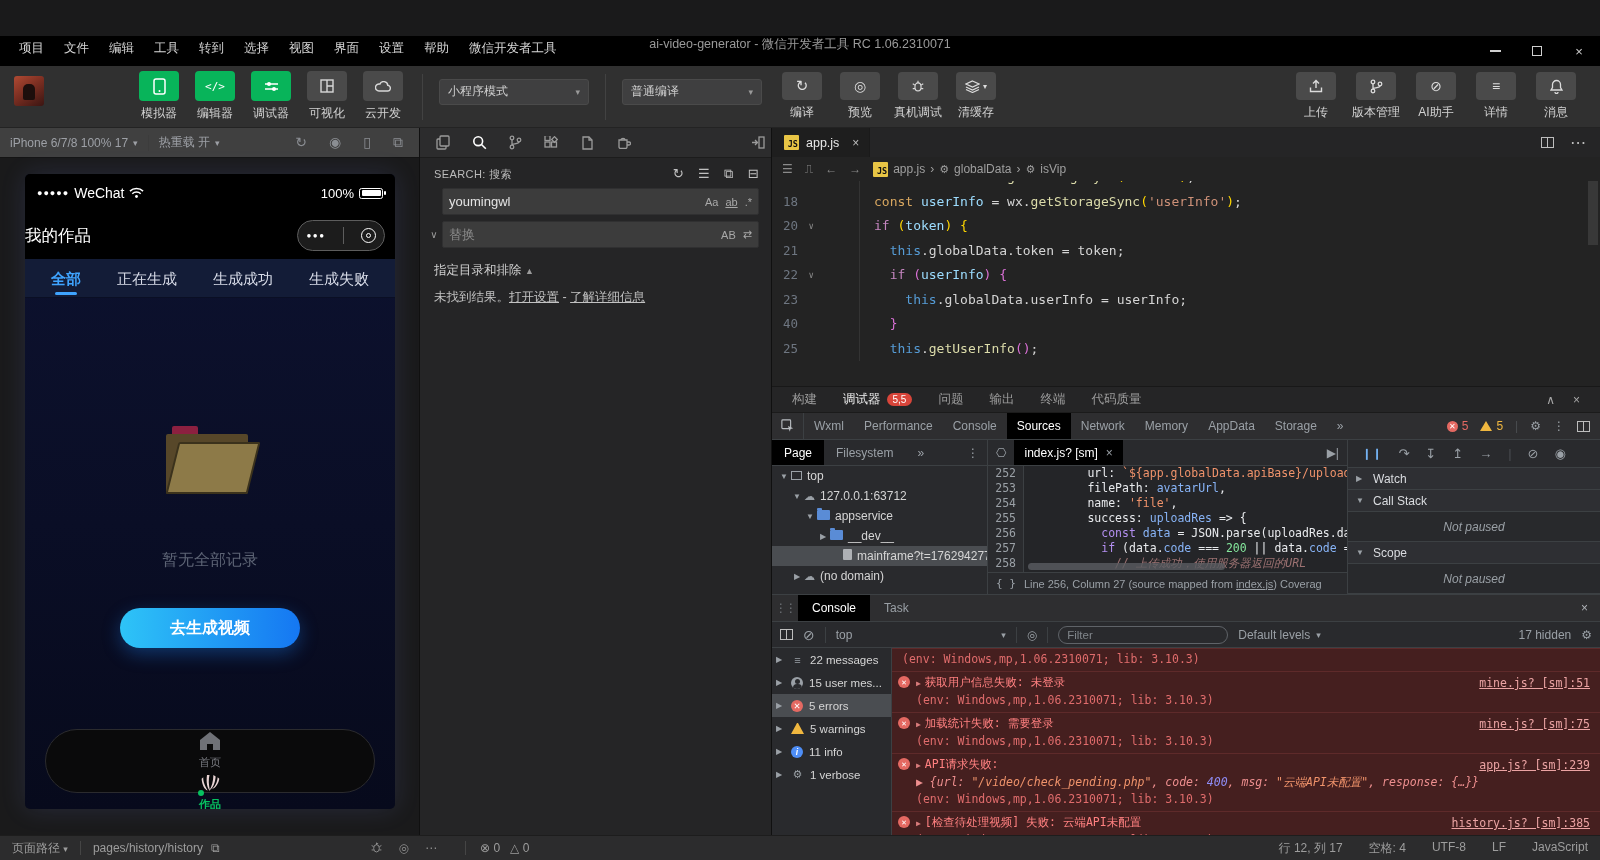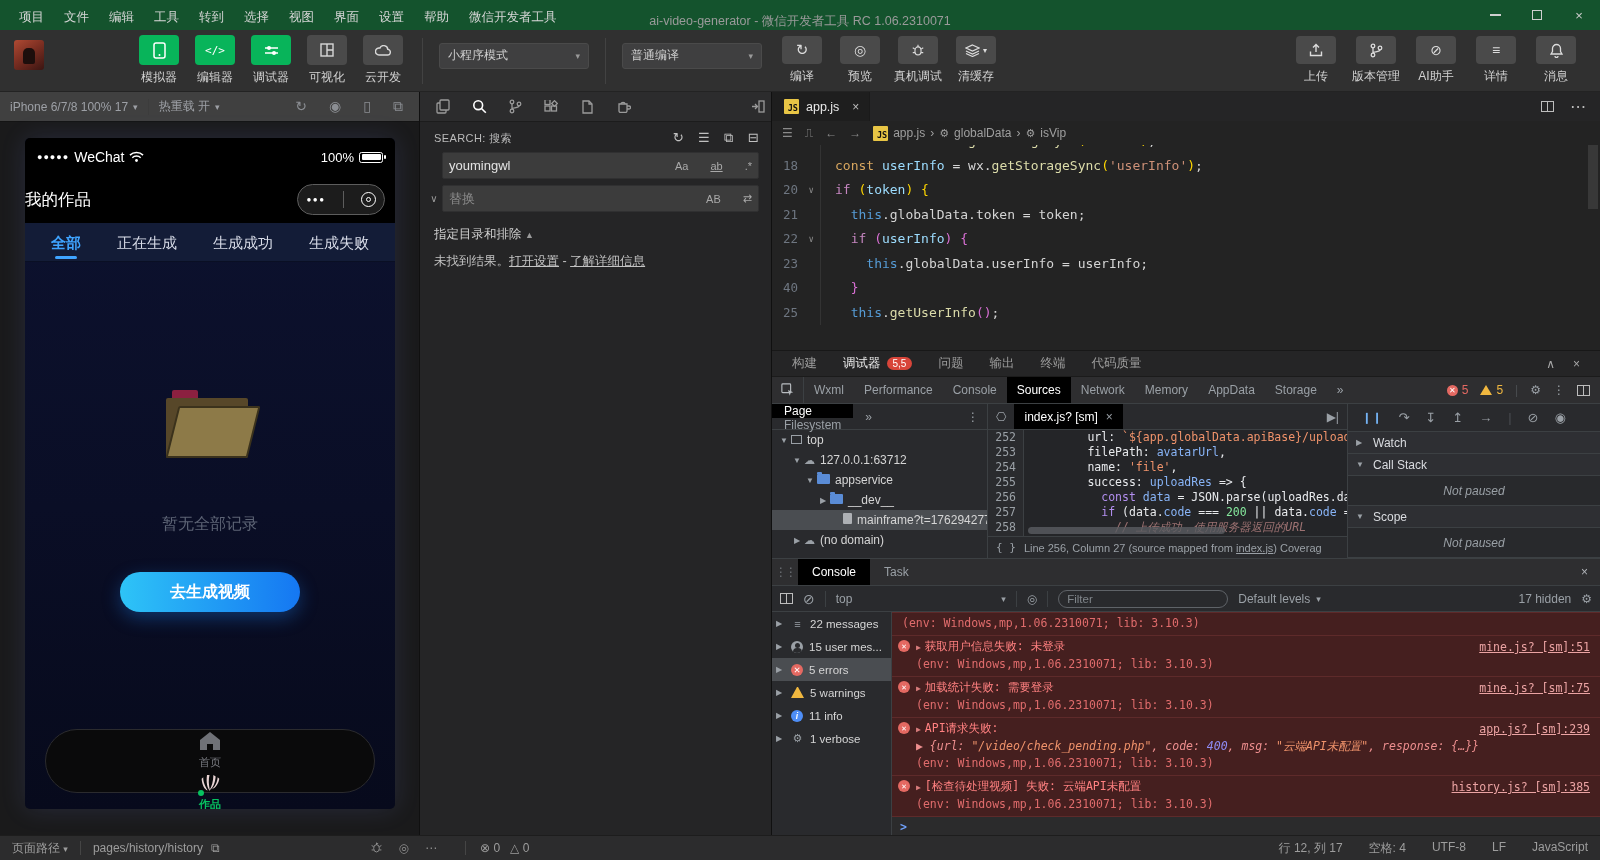--- a/index.html
+++ b/index.html
@@ -1,21 +1,21 @@
 <!DOCTYPE html>
 <html><head>
 <meta charset="utf-8">
 <style>
   *{margin:0;padding:0;box-sizing:border-box;}
   html,body{width:1600px;height:860px;overflow:hidden;background:#1a1a1b;
     font-family:"Liberation Sans","DejaVu Sans",sans-serif;-webkit-font-smoothing:antialiased;}
   #app{position:relative;width:1600px;height:860px;display:flex;flex-direction:column;background:#1a1a1b;color:#ccc;}
 
   
-  .titlebar{height:30px;background:#14532d;display:flex;align-items:flex-end;position:relative;flex:0 0 auto;}
+  .titlebar{height:30px;background:#000000;display:flex;align-items:flex-start;position:relative;flex:0 0 auto;margin-top:36px;}
   .menus{display:flex;gap:2px;padding-left:10px;z-index:2;}
   .menu-item{color:#d6d6d6;font-size:12.5px;padding:4px 9px;cursor:default;}
   .win-title{position:absolute;left:0;right:0;text-align:center;color:#9a9a9a;font-size:12.5px;}
   .win-controls{margin-left:auto;display:flex;z-index:2;}
   .win-btn{width:42px;height:30px;display:flex;align-items:center;justify-content:center;color:#cfcfcf;font-size:13px;}
   .win-btn .sq{width:10px;height:10px;border:1px solid #cfcfcf;display:block;}
   .win-btn .mini{width:11px;height:1.5px;background:#cfcfcf;display:block;}
 
   
   .toolbar{height:62px;background:#303030;border-bottom:1px solid #232323;display:flex;align-items:center;flex:0 0 auto;position:relative;}
@@ -92,21 +92,21 @@
   .activity-ico.active{color:#fff;}
   .activity-collapse{margin-left:auto;color:#9b9b9b;}
   .search-head{display:flex;align-items:center;padding:8px 12px 4px 14px;color:#bbb;font-size:11px;letter-spacing:.4px;}
   .search-head .hicons{margin-left:auto;display:flex;gap:14px;color:#c0c0c0;font-size:13px;}
   .search-body{padding:2px 12px 0 6px;display:flex;}
   .tog-col{width:16px;display:flex;align-items:center;justify-content:center;color:#9b9b9b;font-size:10px;padding-top:26px;}
   .inputs-col{flex:1;}
   .s-input{height:27px;background:#3c3c3c;border:1px solid #303031;border-radius:2px;display:flex;align-items:center;padding:0 6px;margin-bottom:6px;}
   .s-input input{flex:1;background:transparent;border:0;outline:0;color:#e3e3e3;font-size:13px;font-family:inherit;}
   .s-input input::placeholder{color:#8b8b8b;}
-  .s-opts{display:flex;gap:22px;color:#a9a9a9;font-size:11px;align-items:center;}
+  .s-opts{display:flex;gap:7px;color:#a9a9a9;font-size:11px;align-items:center;}
   .s-opts .opt u{text-decoration:underline;}
   .dirs-row{padding:8px 0 0 14px;color:#cfcfcf;font-size:12.5px;}
   .dirs-row .tri{font-size:9px;color:#9b9b9b;}
   .result-row{padding:10px 0 0 14px;color:#c3c3c3;font-size:12.5px;}
   .result-row a{color:#c3c3c3;text-decoration:underline;cursor:pointer;}
 
   
   .right-col{flex:1;display:flex;flex-direction:column;min-width:0;background:#232323;}
 
   .ed-tabs{height:29px;background:#252526;display:flex;align-items:stretch;flex:0 0 auto;}
@@ -117,21 +117,21 @@
   .split-ico{width:13px;height:11px;border:1px solid #bdbdbd;display:inline-block;position:relative;}
   .split-ico:after{content:"";position:absolute;left:5px;top:0;bottom:0;width:1px;background:#bdbdbd;}
   .breadcrumb{height:24px;background:#232323;display:flex;align-items:center;gap:6px;padding:0 10px;color:#9f9f9f;font-size:12px;flex:0 0 auto;}
   .breadcrumb .bi{color:#8a8a8a;font-size:12px;margin-right:6px;}
   .crumb{display:flex;align-items:center;gap:5px;}
   .wrench{font-size:11px;color:#9f9f9f;}
 
   .code-area{flex:0 0 205px;position:relative;overflow:hidden;background:#232323;
     font-family:"DejaVu Sans Mono","Liberation Mono",monospace;font-size:13px;}
   .code-scroll{position:absolute;inset:0;overflow:hidden;}
-  .code-line{display:flex;height:24.5px;line-height:24.5px;white-space:pre;}
+  .code-line{display:flex;height:24.5px;line-height:24.5px;white-space:pre;gap:39px;}
   .gutter{width:48px;flex:0 0 48px;color:#6e7681;text-align:right;padding-right:6px;font-size:12.5px;display:flex;justify-content:flex-end;align-items:center;gap:4px;}
   .gutter .fold{width:12px;color:#8a8a8a;font-size:9px;}
   .code-text{color:#d4d4d4;padding-left:14px;border-left:1px solid #333;}
   .kc{color:#d7a65f;} .kw{color:#c586c0;} .th{color:#569cd6;} .fn{color:#dcdcaa;}
   .st{color:#ce9178;} .vr{color:#9cdcfe;} .b1{color:#ffd700;} .b2{color:#da70d6;}
   .v-scroll{position:absolute;right:2px;top:0;width:10px;height:64px;background:#4a4a4a;border-radius:0px;opacity:.55;}
 
   
   .panel-tabs{height:26px;background:#252526;border-top:1px solid #181818;display:flex;align-items:center;gap:26px;padding:0 20px;font-size:12.5px;color:#9d9d9d;flex:0 0 auto;}
   .panel-tab{display:flex;align-items:center;gap:6px;white-space:nowrap;}
@@ -698,21 +698,21 @@
           <span style="color:#4a4d51">|</span>
           <span>⚙</span>
           <span>⋮</span>
           <span class="split-ico"></span>
         </span>
       </div>
 
       <div class="sources">
         <div class="src-tree">
           <div class="src-tree-head">
-            <span id="tree-tabs" style="display:flex;height:100%;flex-direction:column;">
+            <span id="tree-tabs" style="display:flex;height:100%;">
                 <span class="tree-tab active">Page</span>
                 <span class="tree-tab">Filesystem</span>
               </span>
             <span class="tree-tab">»</span>
             <span class="tree-head-right">
                 <span>⋮</span>
               </span>
           </div>
           <div id="tree-rows">
               <div class="tree-row" style="padding-left: 6px;">

